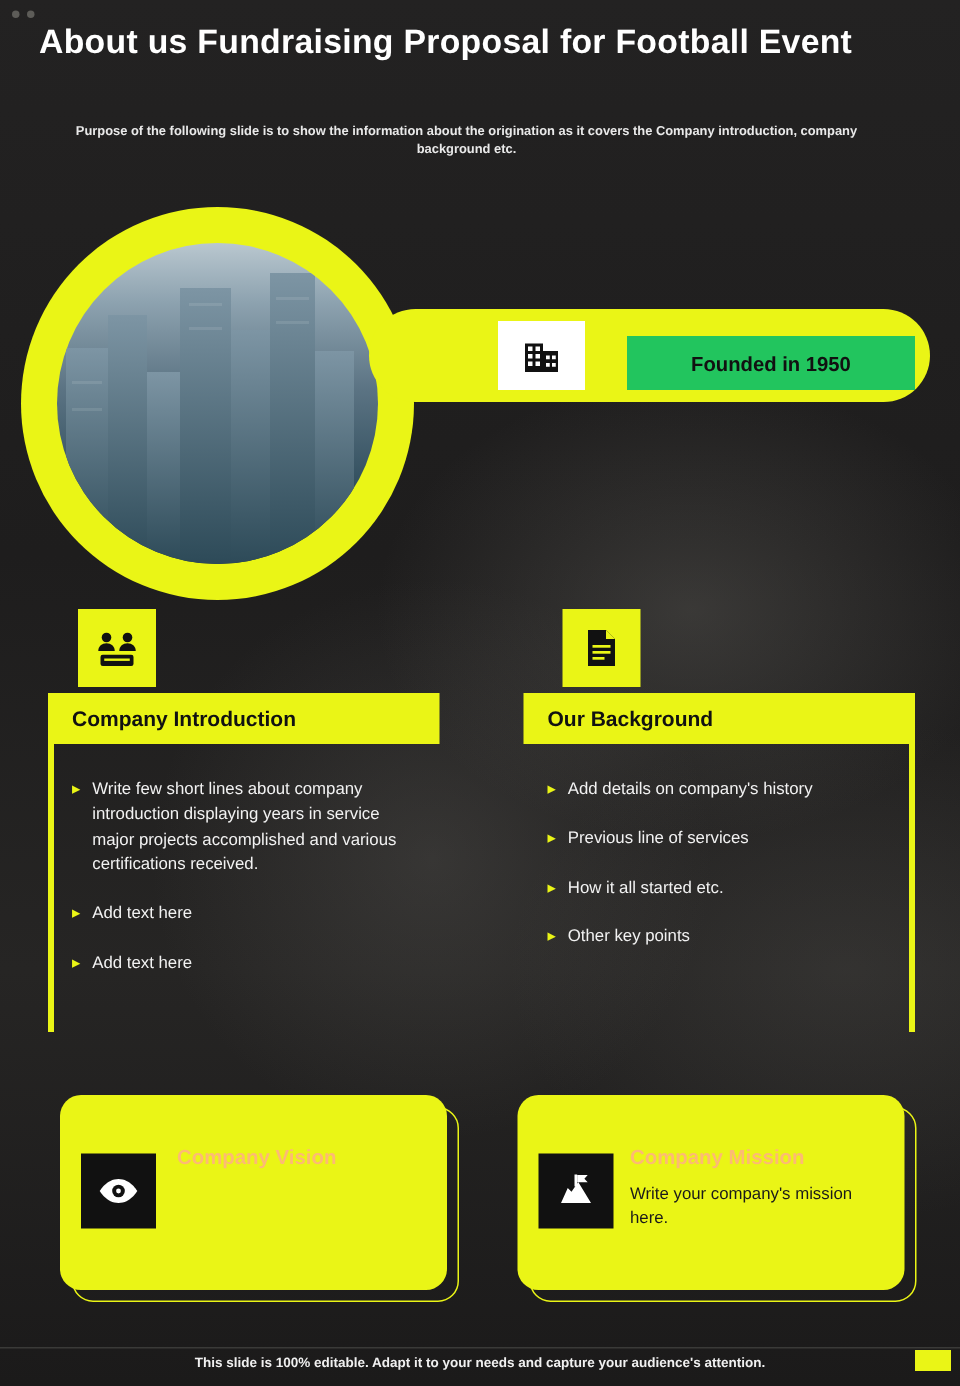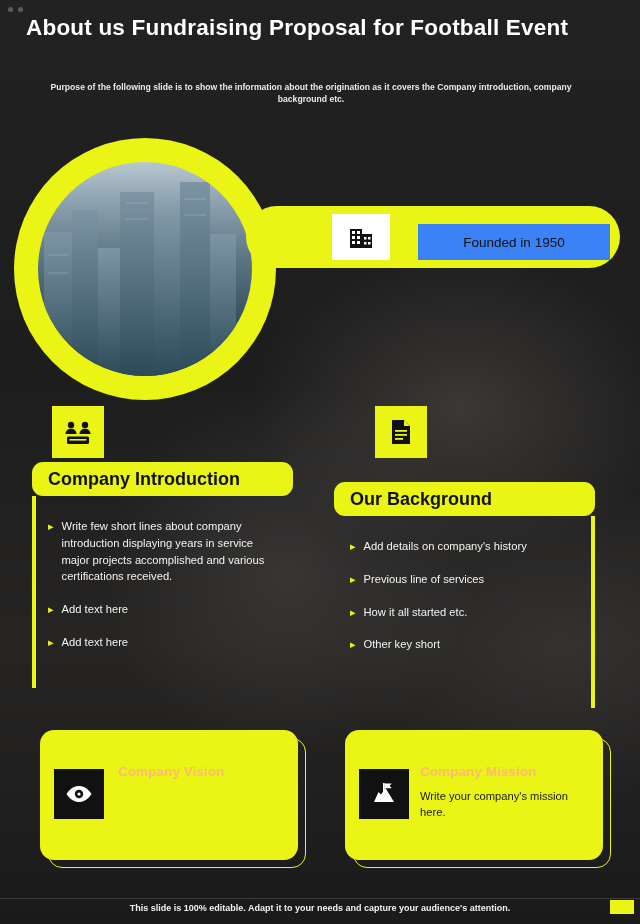--- a/index.html
+++ b/index.html
@@ -57,31 +57,31 @@
   .founded-bar {
     position: absolute; left: 246px; top: 206px; width: 374px; height: 62px;
     background: #eaf516; border-radius: 31px;
   }
   .founded-icon {
     position: absolute; left: 332px; top: 214px; width: 58px; height: 46px;
     background: #ffffff; display: flex; align-items: center; justify-content: center;
   }
   .founded-box {
     position: absolute; left: 418px; top: 224px; width: 192px; height: 36px;
-    background: #3b82f6; display: flex; align-items: center; justify-content: center;
-    color: #111; font-size: 13.5px; font-weight: normal;
+    background: #22c55e; display: flex; align-items: center; justify-content: center;
+    color: #111; font-size: 13.5px; font-weight: bold;
   }
 
   
   .col { position: absolute; top: 462px; }
   .col.left { left: 32px; width: 261px; }
-  .col.right { left: 334px; width: 261px; margin-top: 20px; }
+  .col.right { left: 349px; width: 261px; }
   .col-head {
     height: 34px; background: #eaf516; display: flex; align-items: center;
-    padding-left: 16px; color: #111; font-size: 18px; font-weight: bold; border-radius: 11px;
+    padding-left: 16px; color: #111; font-size: 14px; font-weight: bold;
   }
   .col-body {
     background: transparent; border-left: 4px solid #eaf516; min-height: 192px;
     padding: 22px 10px 10px 12px;
   }
   .col.right .col-body { border-left: none; border-right: 4px solid #eaf516; padding-left: 16px;}
   .col.left .col-body { border-left: 4px solid #eaf516; }
   .bullet { display: flex; gap: 8px; margin-bottom: 16px; }
   .bullet .dash { color: #eaf516; font-size: 11px; line-height: 1.5; }
   .bullet .txt { color: #f2f2f2; font-size: 11.2px; line-height: 1.5; }
@@ -231,21 +231,21 @@
       <div class="bullet">
         <span class="dash">▸</span>
         <span class="txt">Previous line of services</span>
       </div>
       <div class="bullet">
         <span class="dash">▸</span>
         <span class="txt">How it all started etc.</span>
       </div>
       <div class="bullet">
         <span class="dash">▸</span>
-        <span class="txt">Other key short</span>
+        <span class="txt">Other key points</span>
       </div>
     </div>
   </div>
 
   <div class="card-shadow left"></div>
   <div class="card-shadow right"></div>
 
   <div class="card left"></div>
   <div class="card right"></div>
 

